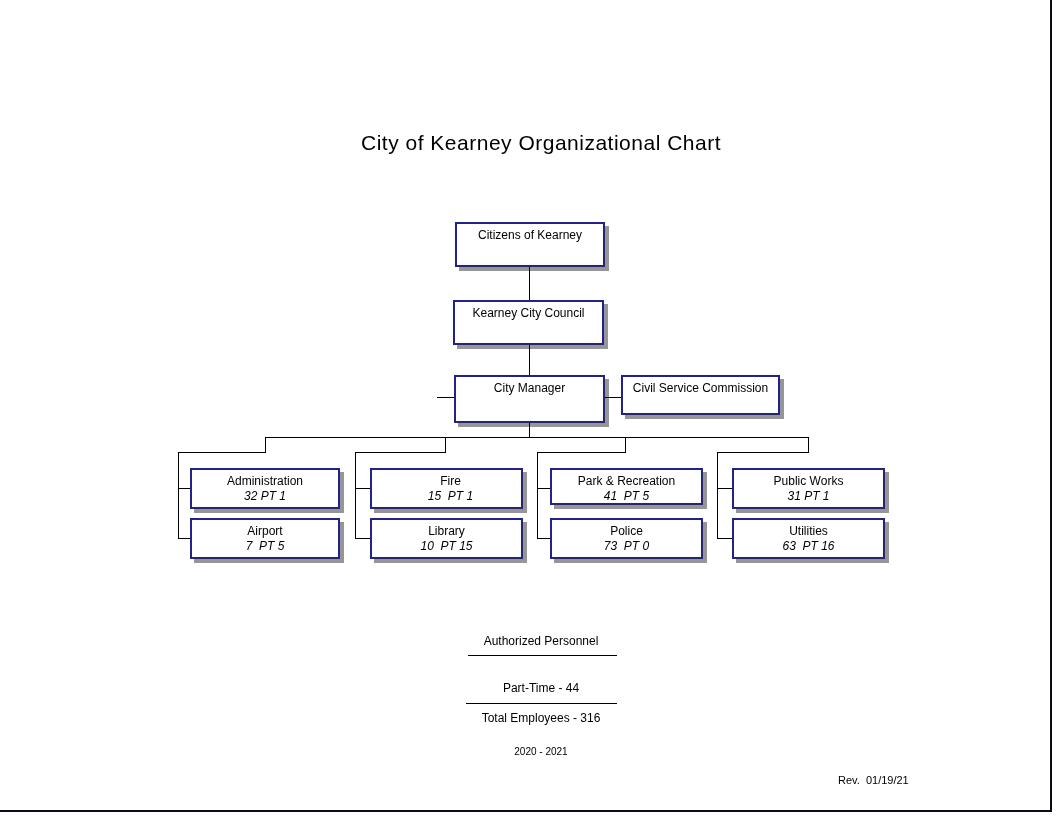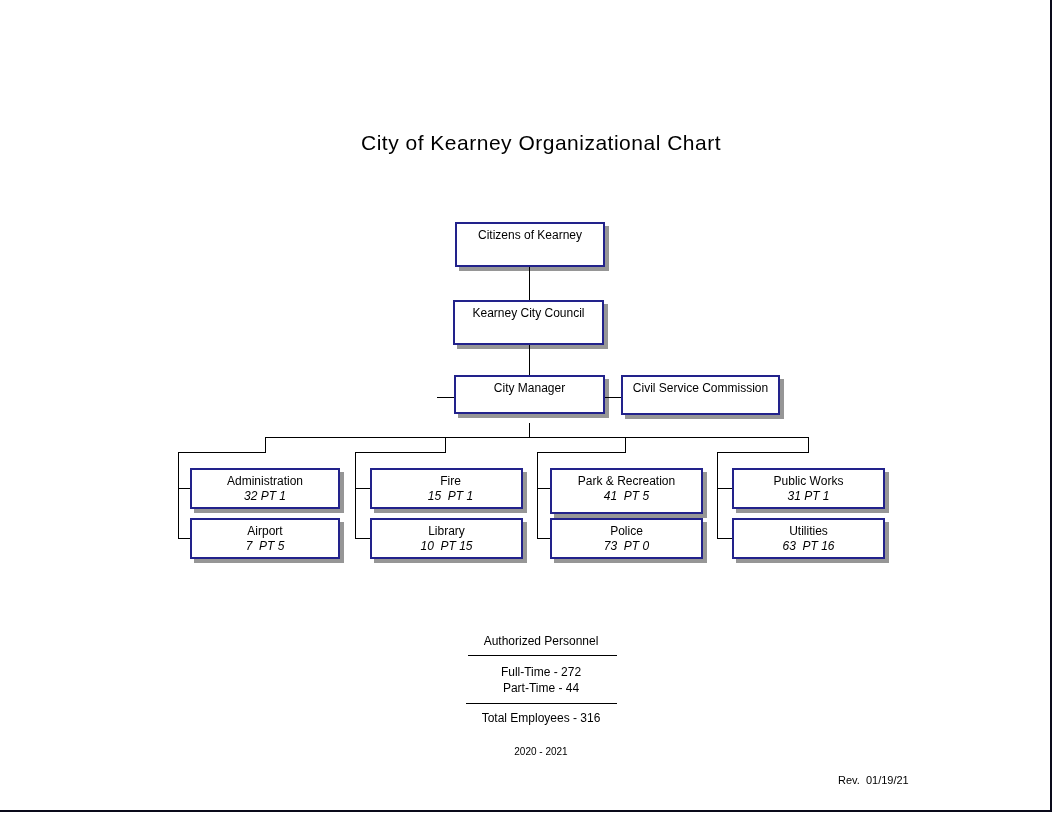--- a/index.html
+++ b/index.html
@@ -48,37 +48,37 @@
 
   <div class="orgbox" style="left:455px;top:222px;width:150px;height:45px;">
     <span>Citizens of Kearney</span>
   </div>
 
   <div class="orgbox" style="left:453px;top:300px;width:151px;height:45px;">
     <span>Kearney City Council</span>
   </div>
 
 
-  <div class="orgbox" style="left:454px;top:375px;width:151px;height:39px;">
+  <div class="orgbox" style="left:454px;top:375px;width:151px;height:48px;">
     <span>City Manager</span>
   </div>
 
   <div class="orgbox" style="left:621px;top:375px;width:159px;height:40px;">
     <span>Civil Service Commission</span>
   </div>
 
   <div class="orgbox" style="left:190px;top:468px;width:150px;height:41px;">
     <div>Administration</div>
     <div class="staff">32 PT 1</div>
   </div>
   <div class="orgbox" style="left:370px;top:468px;width:153px;height:41px;padding-left:8px;">
     <div>Fire</div>
     <div class="staff">15  PT 1</div>
   </div>
-  <div class="orgbox" style="left:550px;top:468px;width:153px;height:46px;">
+  <div class="orgbox" style="left:550px;top:468px;width:153px;height:37px;">
     <div>Park &amp; Recreation</div>
     <div class="staff">41  PT 5</div>
   </div>
   <div class="orgbox" style="left:732px;top:468px;width:153px;height:41px;">
     <div>Public Works</div>
     <div class="staff">31 PT 1</div>
   </div>
 
   <div class="orgbox" style="left:190px;top:518px;width:150px;height:41px;">
     <div>Airport</div>
@@ -123,21 +123,20 @@
   <div class="cline" style="left:537px;top:538px;width:13px;height:1px;"></div>
 
   <div class="cline" style="left:808px;top:437px;width:1px;height:16px;"></div>
   <div class="cline" style="left:717px;top:452px;width:92px;height:1px;"></div>
   <div class="cline" style="left:717px;top:452px;width:1px;height:87px;"></div>
   <div class="cline" style="left:717px;top:488px;width:15px;height:1px;"></div>
   <div class="cline" style="left:717px;top:538px;width:15px;height:1px;"></div>
 
   <div class="sumtext" style="top:634px;">Authorized Personnel</div>
   <div class="rule" style="left:468px;top:655px;width:149px;"></div>
-  <div class="sumtext" style="top:665px;">Full-Time - 272</div>
   <div class="sumtext" style="top:681px;">Part-Time - 44</div>
   <div class="rule" style="left:466px;top:703px;width:151px;"></div>
   <div class="sumtext" style="top:711px;">Total Employees - 316</div>
   <div class="sumtext years" style="top:746px;">2020 - 2021</div>
 
   <div class="rev">Rev.  01/19/21</div>
 
   <div class="page-edge" style="left:1050px;top:0;width:2px;height:812px;"></div>
   <div class="page-edge" style="left:0;top:810px;width:1052px;height:2px;"></div>
 

